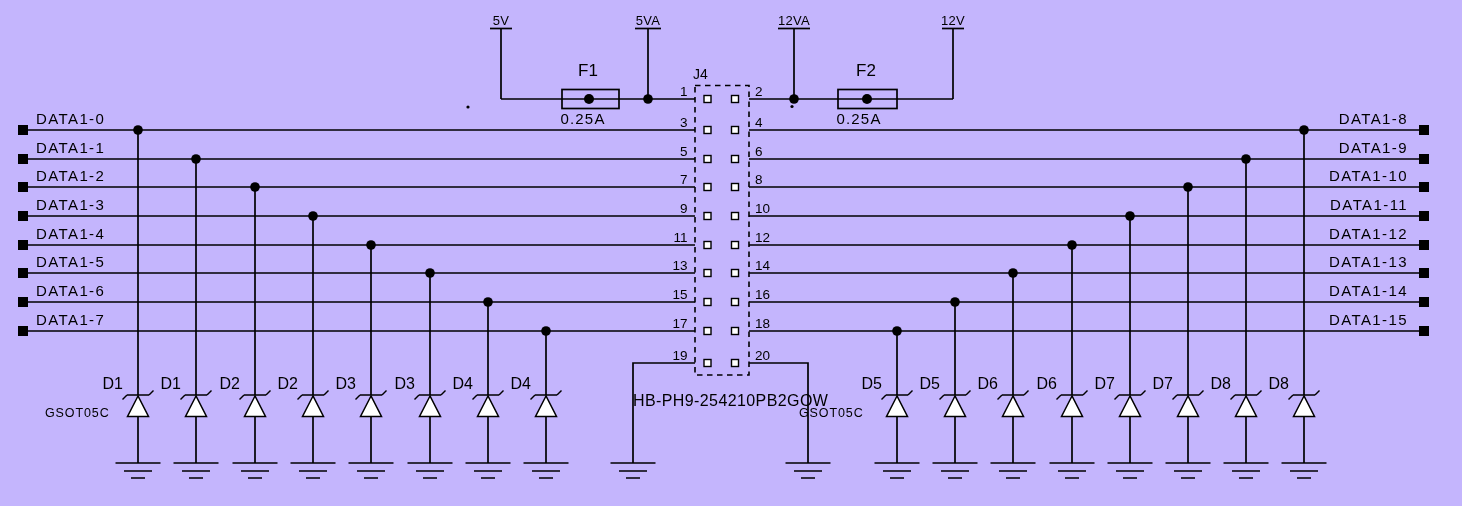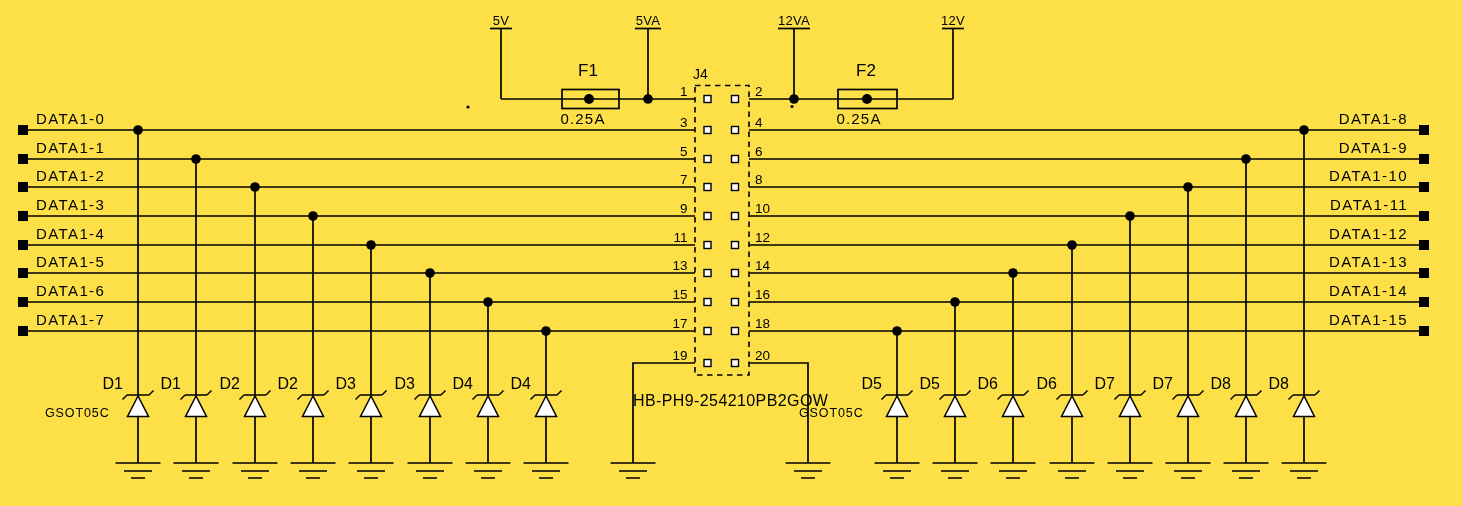--- a/index.html
+++ b/index.html
@@ -1,16 +1,16 @@
 <!DOCTYPE html>
 <html><head>
 <meta charset="utf-8">
 <style>
   html,body{margin:0;padding:0;background:#fff}
-  .page{position:relative;width:1462px;height:506px;background:#fde047;overflow:hidden}
+  .page{position:relative;width:1462px;height:506px;background:#c4b5fd;overflow:hidden}
   svg{position:absolute;left:0;top:0}
   .w{stroke:#000;stroke-width:1.7;fill:none}
   .w2{stroke:#000;stroke-width:1.5;fill:none}
   .fuse-rect{fill:none;stroke:#000;stroke-width:1.7}
   .pin-sq{fill:#fff;stroke:#000;stroke-width:1.4}
   .port-sq{fill:#000;stroke:none}
   .dot{fill:#000;stroke:none}
   .box{fill:none;stroke:#000;stroke-width:1.6;stroke-dasharray:5.5 4.5}
   text{font-family:"Liberation Sans","DejaVu Sans",sans-serif;fill:#000}
   .t-net{font-size:15px;letter-spacing:1.4px}

